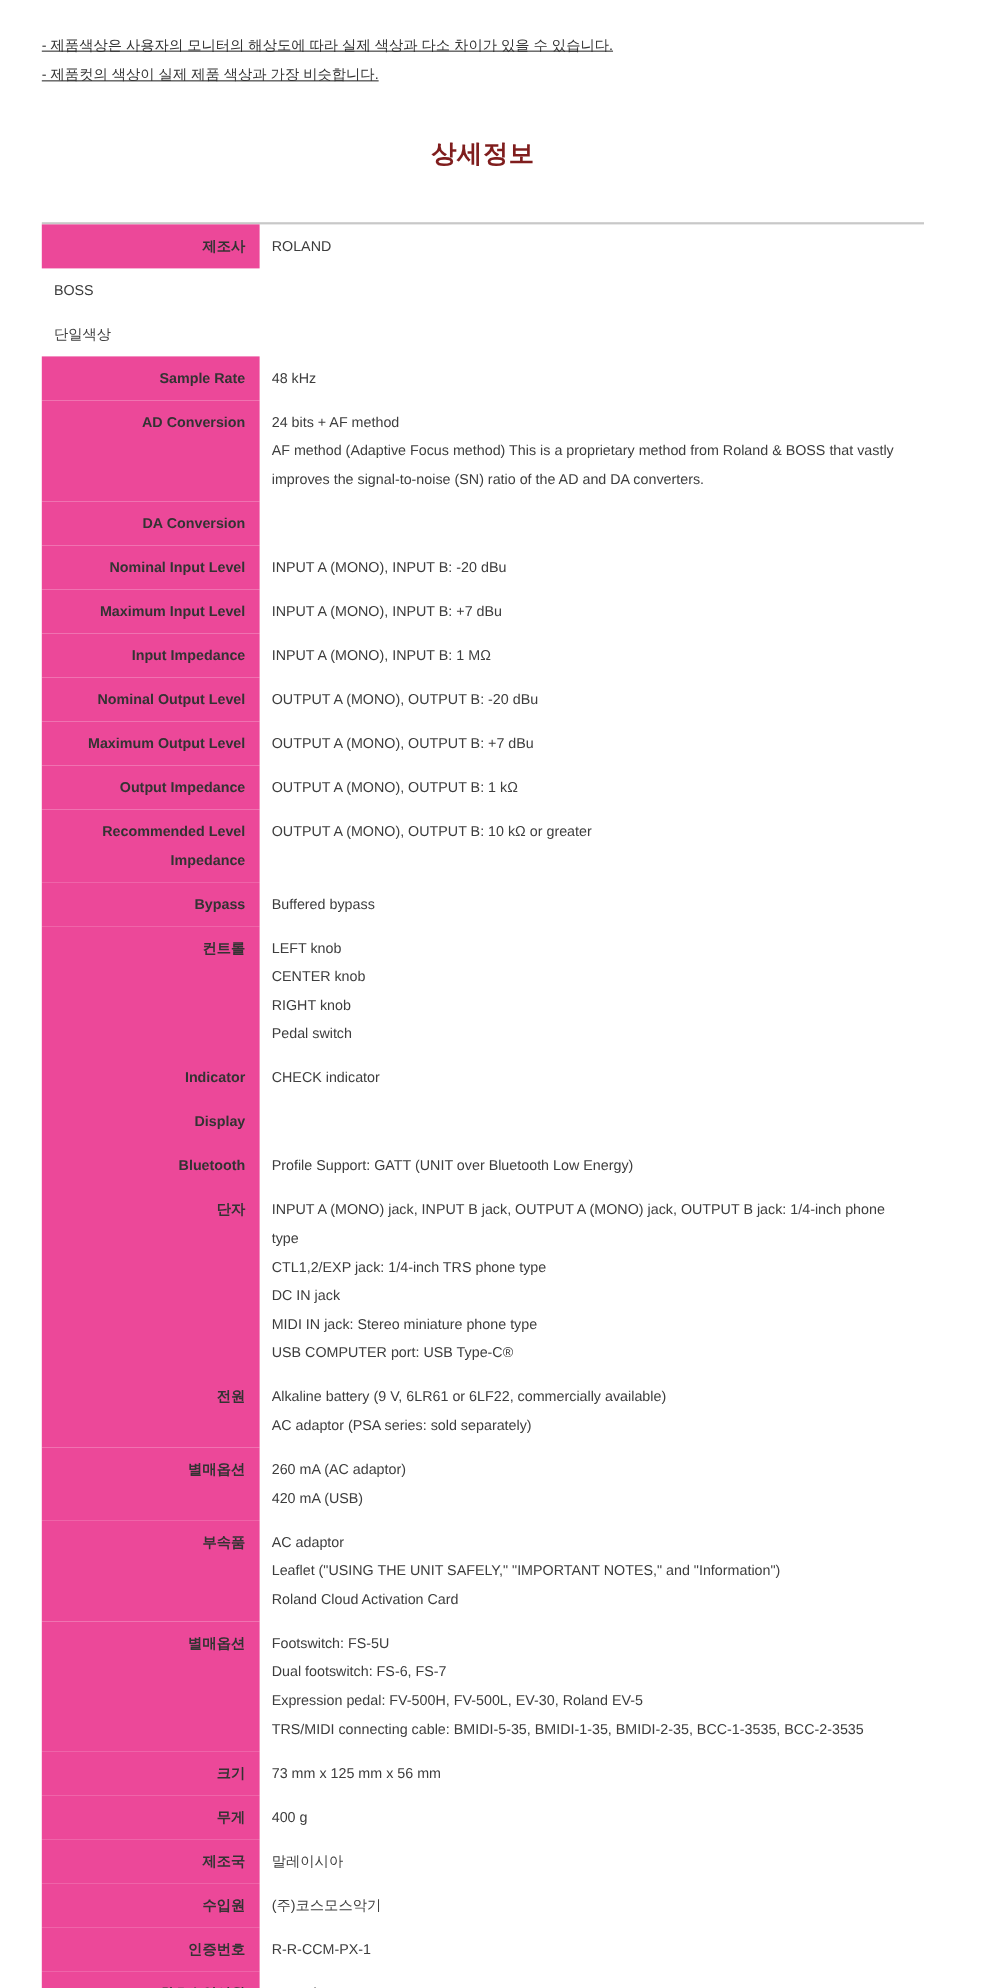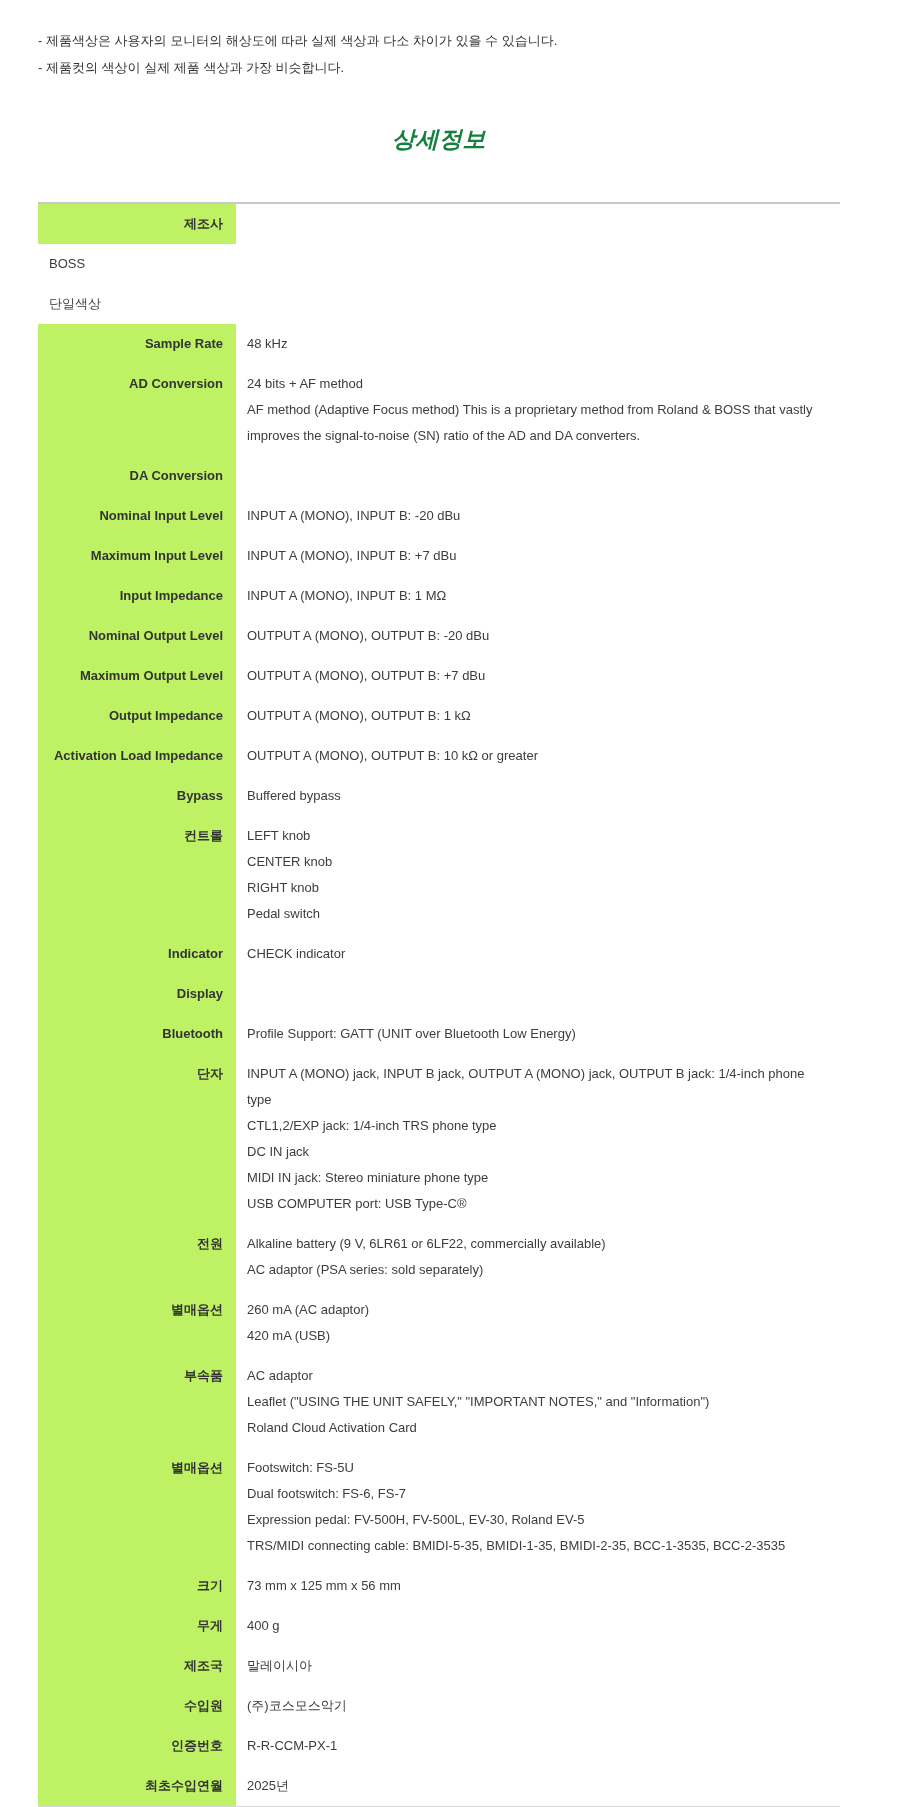--- a/index.html
+++ b/index.html
@@ -17,43 +17,43 @@
     width: 802px;
     margin-left: 38px;
   }
   .notes {
     padding-top: 27px;
   }
   .note-line {
     font-size: 13px;
     line-height: 27px;
     color: #333333;
+    text-decoration: underline;
   }
   .section-title {
     margin-top: 43px;
     font-size: 23px;
     font-weight: bold;
     text-align: center;
-    color: #15803d;
+    color: #7f1d1d;
     letter-spacing: 0.5px;
-    font-style: italic;
   }
   .spec-table {
     margin-top: 47px;
     border-top: 2px solid #c8c8c8;
     border-bottom: 1px solid #d9d9d9;
   }
   .spec-row {
     display: flex;
     align-items: stretch;
   }
   .spec-label {
     width: 198px;
     flex: 0 0 198px;
-    background: #bef264;
+    background: #ec4899;
     text-align: right;
     padding: 7px 13px 7px 8px;
     font-size: 13px;
     font-weight: bold;
     color: #333333;
     line-height: 26px;
   }
   .spec-value {
     flex: 1 1 auto;
     padding: 7px 8px 7px 11px;
@@ -72,20 +72,23 @@
   <div class="notes">
     <p class="note-line">- 제품색상은 사용자의 모니터의 해상도에 따라 실제 색상과 다소 차이가 있을 수 있습니다.</p>
     <p class="note-line">- 제품컷의 색상이 실제 제품 색상과 가장 비슷합니다.</p>
   </div>
 
   <h2 class="section-title">상세정보</h2>
 
   <div class="spec-table">
       <div class="spec-row">
         <div class="spec-label">제조사</div>
+        <div class="spec-value">
+          <div class="spec-value-line">ROLAND</div>
+        </div>
       </div>
       <div class="spec-row">
         <div class="spec-value">
           <div class="spec-value-line">BOSS</div>
         </div>
       </div>
       <div class="spec-row">
         <div class="spec-value">
           <div class="spec-value-line">단일색상</div>
         </div>
@@ -136,21 +139,21 @@
           <div class="spec-value-line">OUTPUT A (MONO), OUTPUT B: +7 dBu</div>
         </div>
       </div>
       <div class="spec-row">
         <div class="spec-label">Output Impedance</div>
         <div class="spec-value">
           <div class="spec-value-line">OUTPUT A (MONO), OUTPUT B: 1 kΩ</div>
         </div>
       </div>
       <div class="spec-row">
-        <div class="spec-label">Activation Load Impedance</div>
+        <div class="spec-label">Recommended Level Impedance</div>
         <div class="spec-value">
           <div class="spec-value-line">OUTPUT A (MONO), OUTPUT B: 10 kΩ or greater</div>
         </div>
       </div>
       <div class="spec-row">
         <div class="spec-label">Bypass</div>
         <div class="spec-value">
           <div class="spec-value-line">Buffered bypass</div>
         </div>
       </div>

